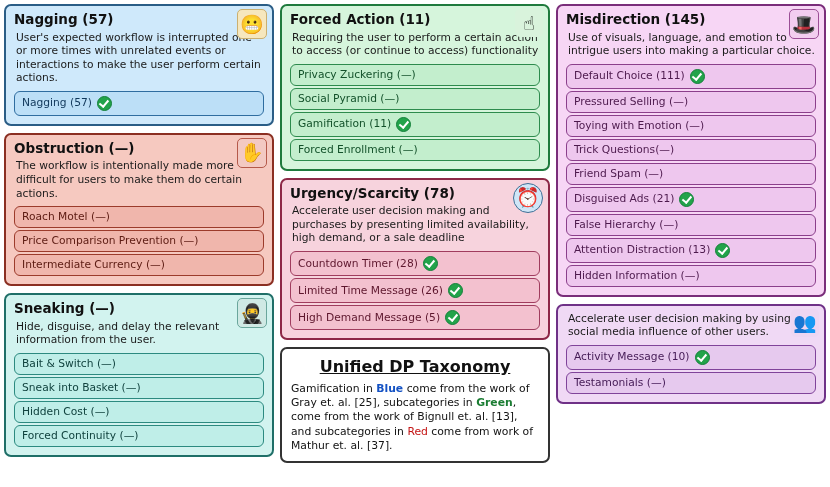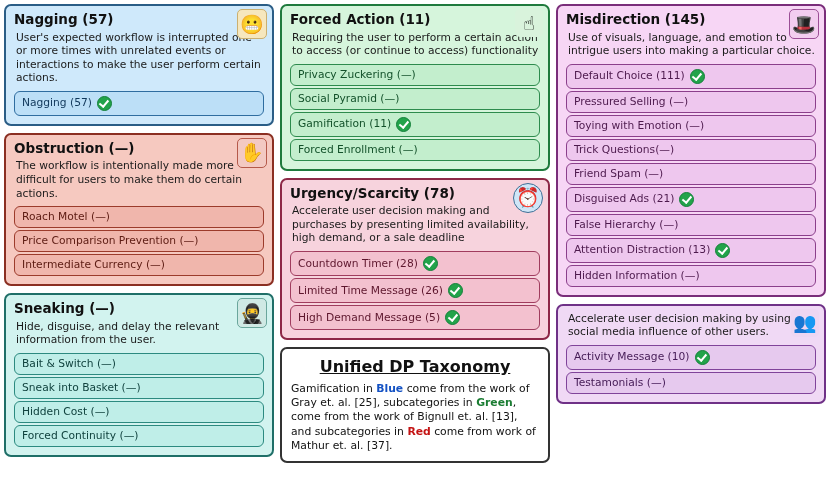--- a/index.html
+++ b/index.html
@@ -152,21 +152,21 @@
   }
   .caption p {
     margin: 0;
     font-size: 10.8px;
     line-height: 1.32;
     color: #111;
     text-align: left;
   }
   .w-blue { color: #1452c4; font-weight: bold; }
   .w-green { color: #1b7d33; font-weight: bold; }
-  .w-red { color: #c41414; font-weight: bold; text-align: center; }
+  .w-red { color: #c41414; font-weight: normal; text-align: center; }
 </style>
 </head>
 <body>
 
 <div class="board">
 
   <div class="col col-left">
 
     <div class="card c-blue">
       <div class="emoji-badge badge-nagging">😬</div>

